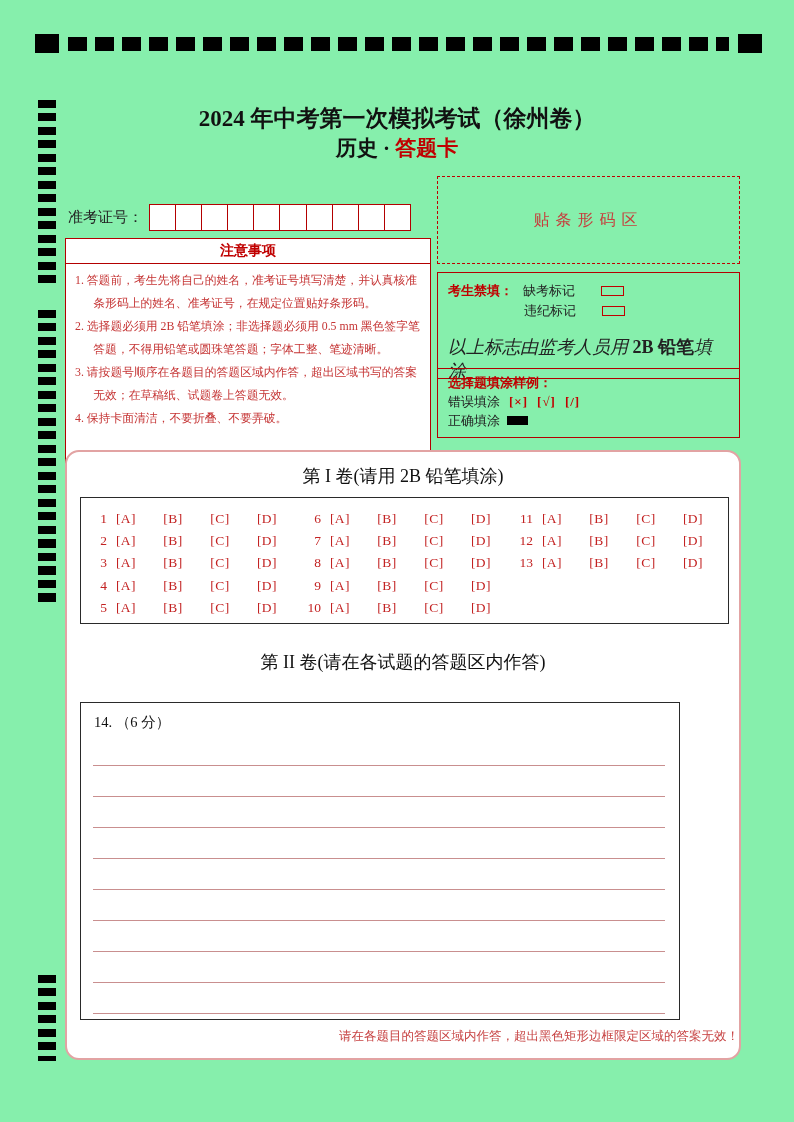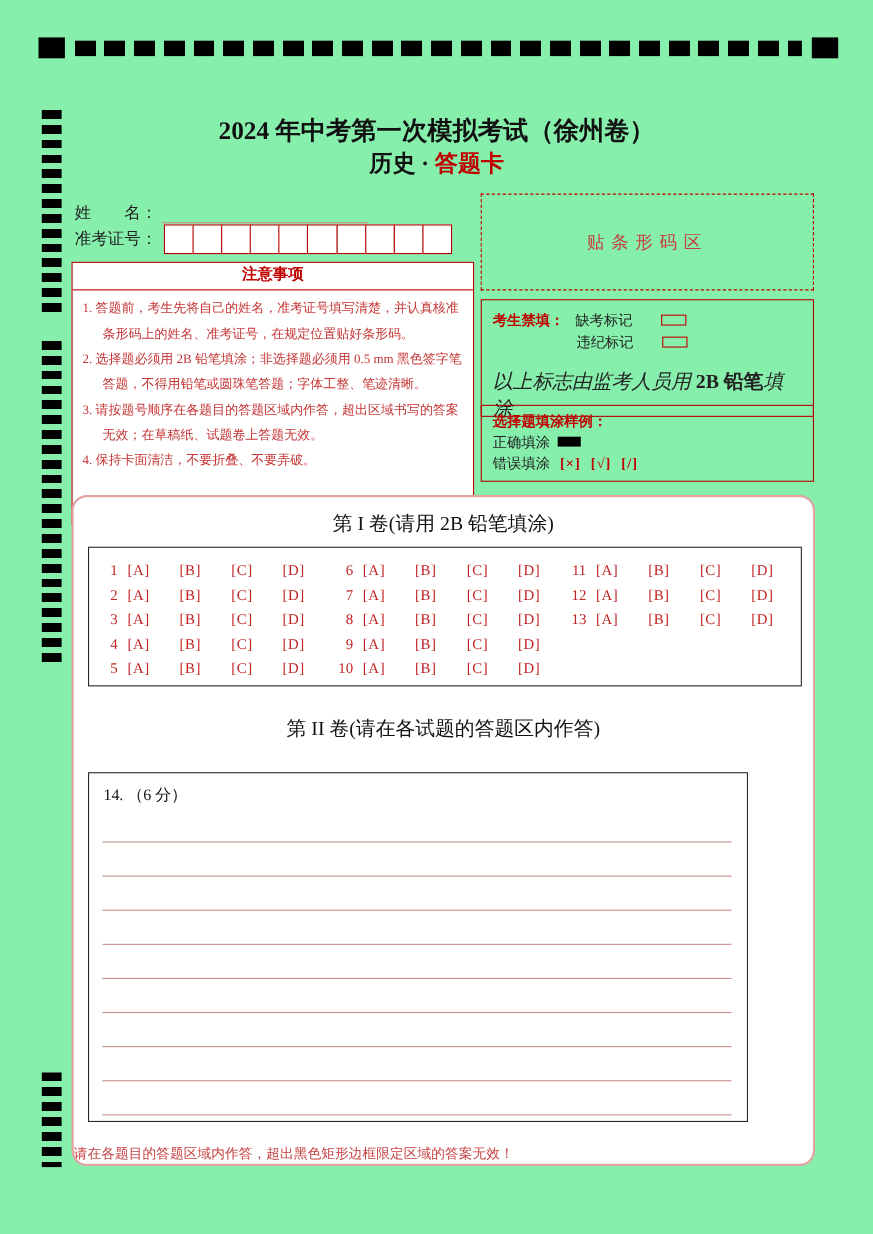--- a/index.html
+++ b/index.html
@@ -79,21 +79,21 @@
   .ans-col:nth-child(2) { width:215px; }
   .ans-col:nth-child(3) { flex:1; }
   .ans-row { display:flex; align-items:center; height:22.2px; font-size:13.5px; color:#c32222; }
   .ans-num { width:17px; text-align:right; margin-right:7px; }
   .bubble { width:24px; text-align:center; margin-right:23px; letter-spacing:0.5px; }
   .q14-box { position:absolute; left:13px; top:250px; width:600px; height:318px;
     border:1.8px solid #2a2a2a; }
   .q14-label { position:absolute; left:13px; top:10px; font-size:14.5px; color:#111; }
   .writing-lines { position:absolute; left:12px; right:14px; top:32px; }
   .wline { height:31px; border-bottom:1.2px solid #c98f8f; }
-  .main-footer { position:absolute; bottom:0; left:0; width:100%; text-align:left;
+  .main-footer { position:absolute; bottom:13px; left:0; width:100%; text-align:right;
     font-size:12.5px; color:#c74242; }
 </style>
 </head>
 <body>
 
 <div class="page">
 
   <div class="top-marks">
     <div class="big"></div>
     <div class="strip"></div>
@@ -103,23 +103,20 @@
   <div class="vmarks vm2"></div>
   <div class="vmarks vm3"></div>
 
   <div class="title">2024 年中考第一次模拟考试（徐州卷）</div>
   <div class="subtitle">
     <span class="subject">历史</span>
     <span class="sep">·</span>
     <span class="card">答题卡</span>
   </div>
 
-  <div class="name-row">
-    <span>姓　　名：</span><span class="name-line"></span>
-  </div>
   <div class="exam-row">
     <span>准考证号：</span>
     <span class="exam-boxes">
         <span class="exam-box"></span>
         <span class="exam-box"></span>
         <span class="exam-box"></span>
         <span class="exam-box"></span>
         <span class="exam-box"></span>
         <span class="exam-box"></span>
         <span class="exam-box"></span>
@@ -155,26 +152,26 @@
       <span class="mark-rect"></span>
     </div>
     <div class="forbid-note">
       <span>以上标志由监考人员用 </span><b>2B 铅笔</b><span>填涂</span>
     </div>
   </div>
 
   <div class="sample-box">
     <div class="sample-title">选择题填涂样例：</div>
     <div class="sample-row">
+      <span>错误填涂</span>
+      <span class="wmarks"><span class="wmark">[×]</span><span class="wmark">[√]</span><span class="wmark">[/]</span></span>
+    </div>
+    <div class="sample-row">
       <span>正确填涂</span>
       <span class="black-rect"></span>
-    </div>
-    <div class="sample-row">
-      <span>错误填涂</span>
-      <span class="wmarks"><span class="wmark">[×]</span><span class="wmark">[√]</span><span class="wmark">[/]</span></span>
     </div>
   </div>
 
   <div class="main-box">
     <div class="sec-title sec1-title">第 I 卷(请用 2B 铅笔填涂)</div>
 
     <div class="choice-box">
         <div class="ans-col">
           <div class="ans-row">
             <span class="ans-num">1</span>

